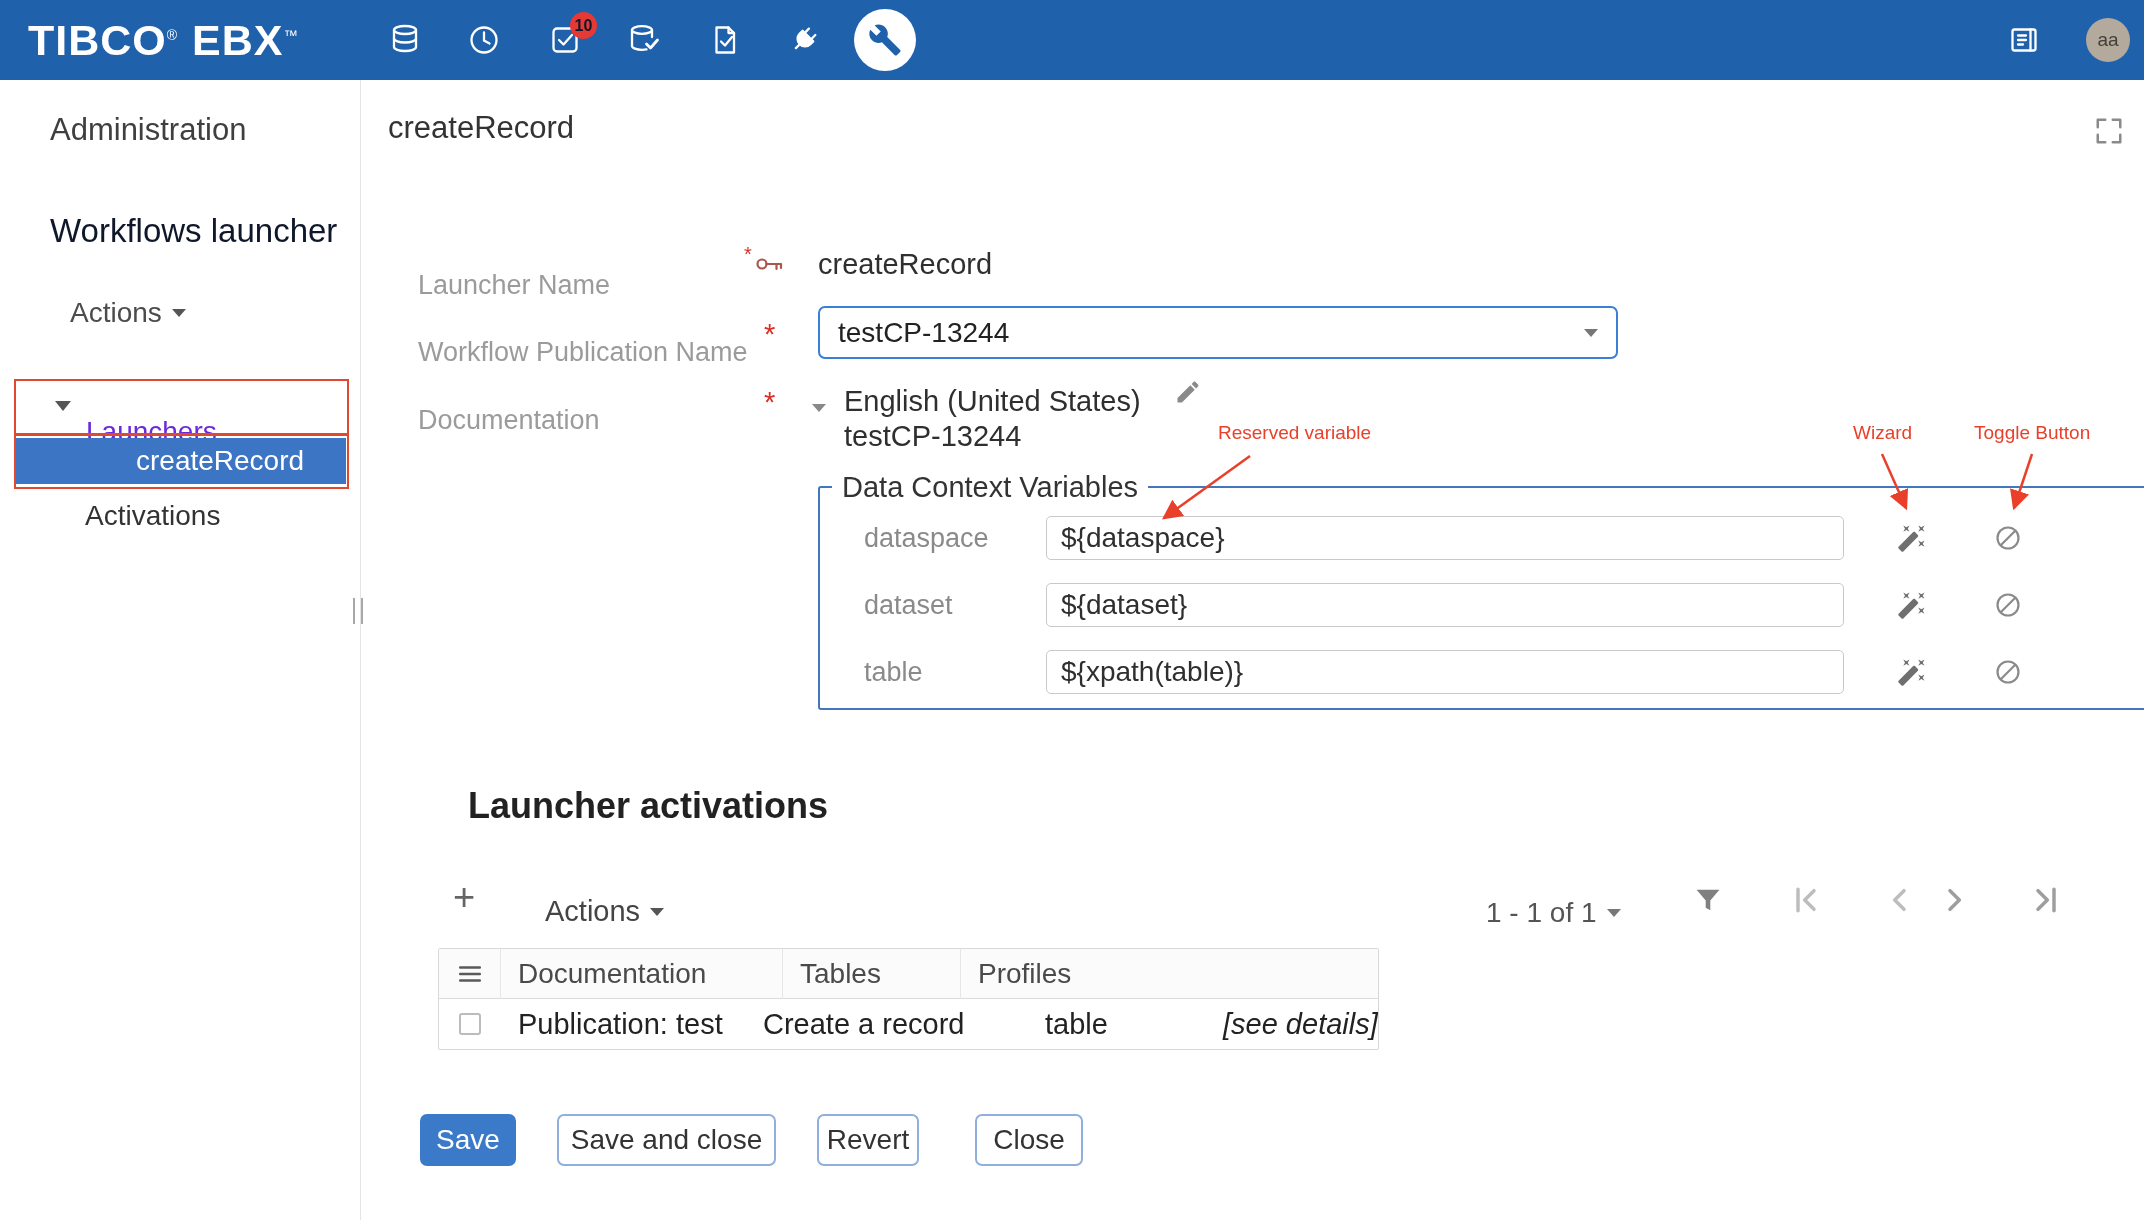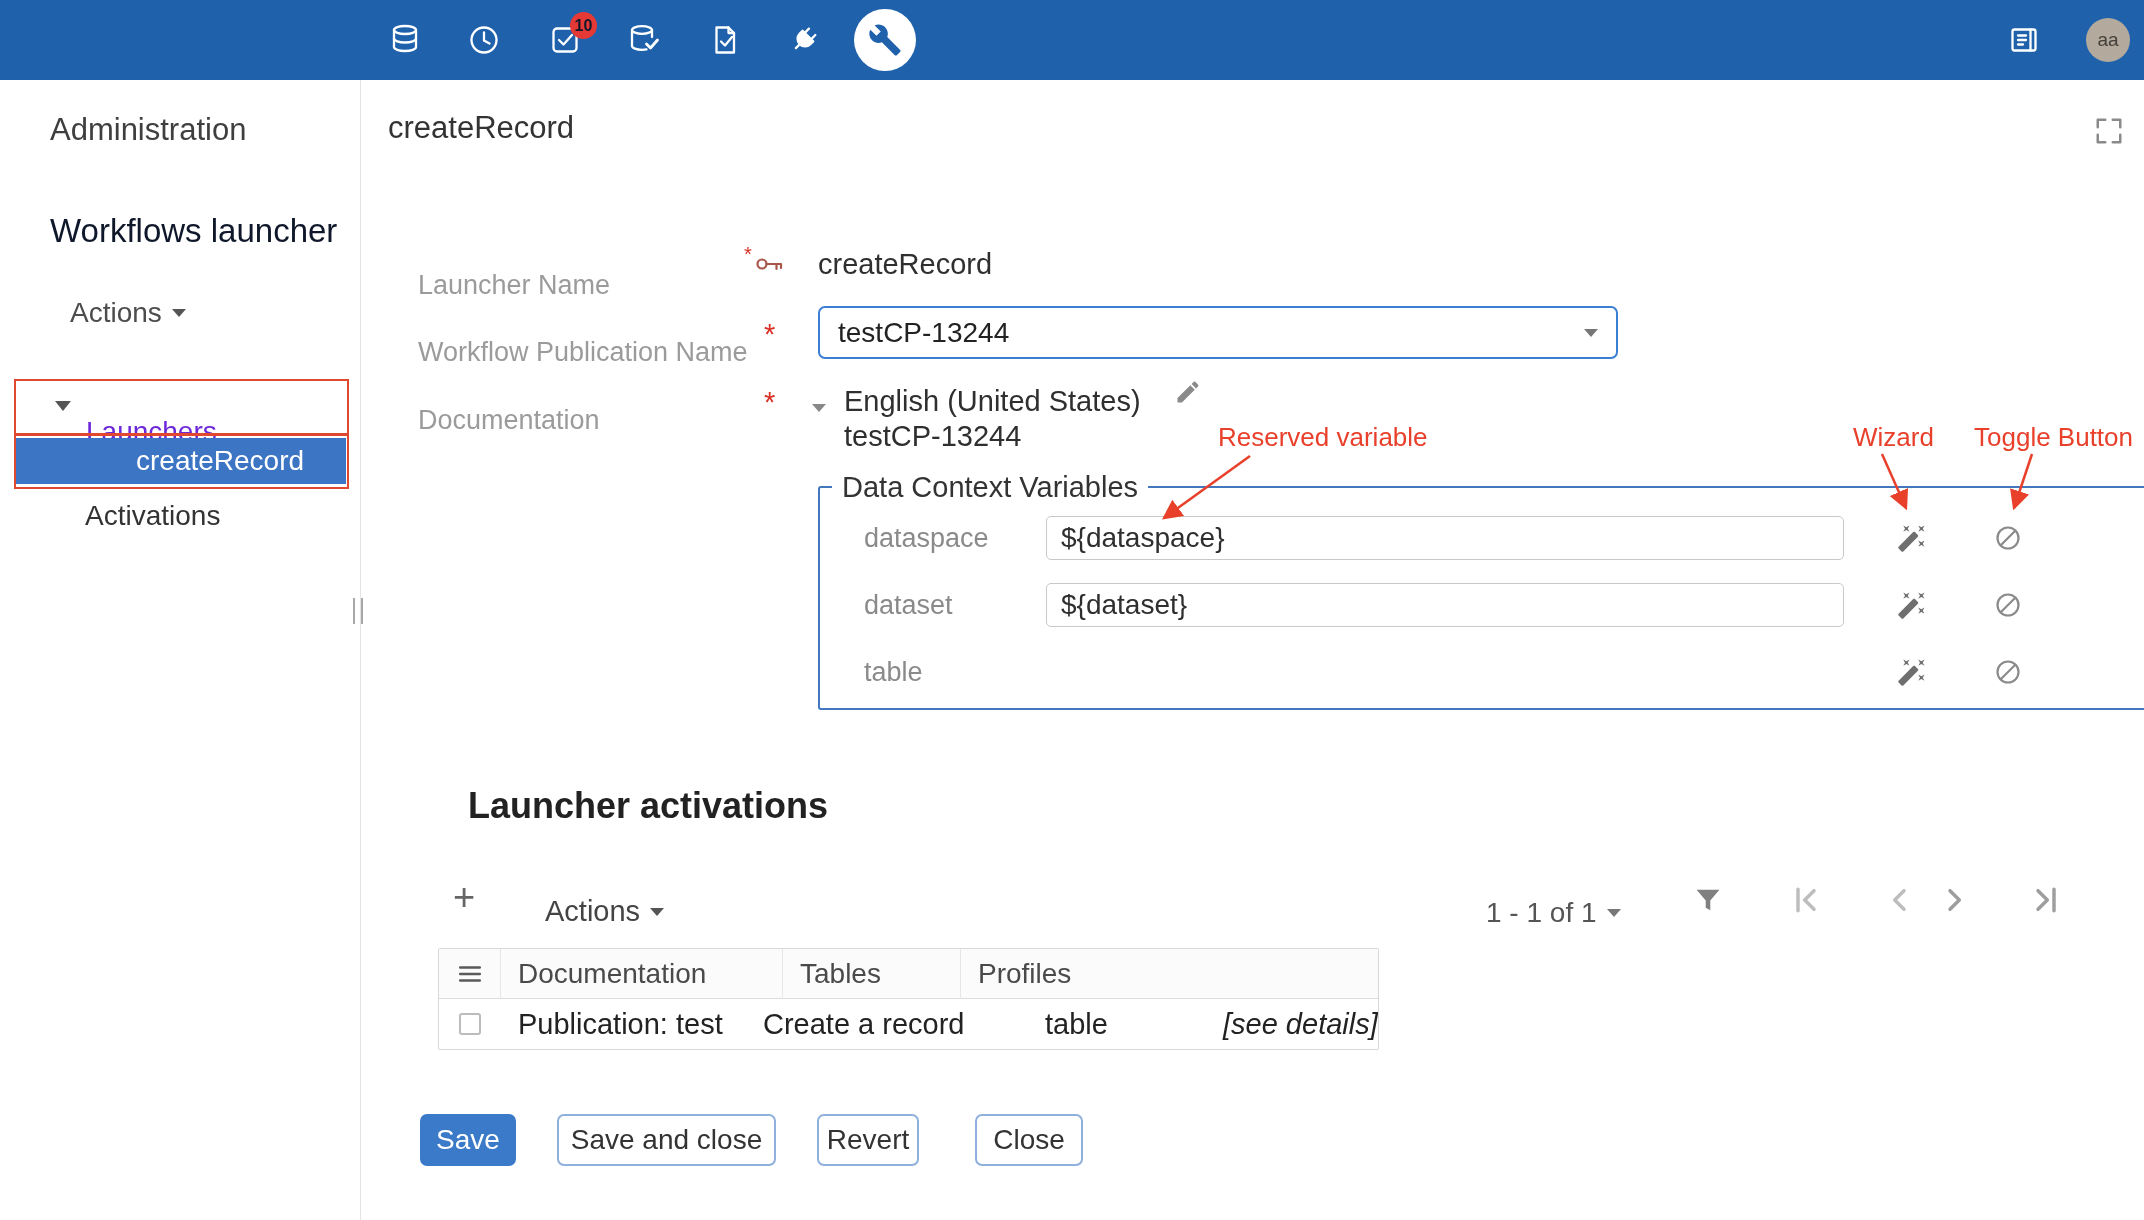--- a/index.html
+++ b/index.html
@@ -43,21 +43,21 @@
   .combo-text { font-size: 28px; color: #222; flex: 1; }
   .doc-caret { position: absolute; left: 812px; top: 398px; cursor: pointer; }
   .doc-caret .caret { border-top-color: #888; }
 
   .fieldset { position: absolute; left: 818px; top: 486px; width: 1364px; height: 224px; border: 2px solid #4277bd; border-radius: 3px; background: #fff; }
   .legend { position: absolute; left: 12px; top: -17px; background: #fff; padding: 0 10px; font-size: 29px; color: #333; }
   .var-label { position: absolute; left: 44px; width: 170px; font-size: 27px; color: #8a8a8a; line-height: 44px; }
   .var-input { position: absolute; left: 226px; width: 798px; height: 44px; border: 1px solid #c9c9c9; border-radius: 5px; font-size: 28px; color: #2f2f2f; padding: 0 14px; font-family: "Liberation Sans", sans-serif; background: #fff; }
   .row-icon { position: absolute; width: 32px; height: 32px; display: flex; align-items: center; justify-content: center; cursor: pointer; }
 
-  .ann-text { position: absolute; font-size: 26px; color: #e8402a; white-space: nowrap; }
+  .ann-text { position: absolute; font-size: 19px; color: #e8402a; white-space: nowrap; }
   .ann-overlay { position: absolute; left: 0; top: 0; pointer-events: none; z-index: 50; }
 
   
   .act-title { position: absolute; left: 468px; top: 785px; font-size: 36px; font-weight: 600; color: #222; }
   .add-btn { position: absolute; left: 453px; top: 878px; font-size: 38px; color: #666; cursor: pointer; line-height: 1; }
   .act-actions { position: absolute; left: 545px; top: 895px; display: flex; align-items: center; gap: 10px; font-size: 29px; color: #444; cursor: pointer; }
   .range { position: absolute; left: 1486px; top: 897px; display: flex; align-items: center; gap: 10px; font-size: 28px; color: #555; cursor: pointer; }
   .pager { position: absolute; top: 884px; cursor: pointer; }
 
   .table { position: absolute; left: 438px; top: 948px; width: 941px; border: 1px solid #d8d8d8; border-radius: 2px; background: #fff; }
@@ -76,20 +76,23 @@
   .btn { position: absolute; top: 1114px; height: 52px; border-radius: 7px; font-size: 28px; display: flex; align-items: center; justify-content: center; cursor: pointer; font-family: "Liberation Sans", sans-serif; }
   .btn-primary { background: #3b7ac8; color: #fff; border: none; }
   .btn-outline { background: #fff; color: #333; border: 2px solid #8fb0dc; }
 </style>
 </head>
 <body>
 
 <div class="screen">
 
   <header class="topbar">
+    <div class="brand">
+      <span class="b1">TIBCO</span><sup>®</sup><span class="b2">EBX</span><sup>™</sup>
+    </div>
 
     <span class="ticon" style="left:387px">
       <svg width="36" height="36" viewBox="0 0 36 36" fill="none" stroke="#fff" stroke-width="2.3" stroke-linecap="round">
         <ellipse cx="18" cy="8" rx="11" ry="4"></ellipse>
         <path d="M7 8v8.5c0 2.2 4.9 4 11 4s11-1.8 11-4V8"></path>
         <path d="M7 16.5V25c0 2.2 4.9 4 11 4s11-1.8 11-4v-8.5"></path>
       </svg>
     </span>
     <span class="ticon" style="left:466px">
       <svg width="36" height="36" viewBox="0 0 36 36" fill="none" stroke="#fff" stroke-width="2.3" stroke-linecap="round">
@@ -225,20 +228,21 @@
           </svg>
       </span>
       <span class="row-icon" style="left:1172px; top:101px;">
         <svg width="30" height="30" viewBox="0 0 30 30" fill="none" stroke="#8a8a8a" stroke-width="2.2" stroke-linecap="round">
             <circle cx="15" cy="15" r="10.5"></circle>
             <path d="M8 22 22 8"></path>
           </svg>
       </span>
 
       <div class="var-label" style="top:162px">table</div>
+      <input class="var-input" style="top: 162px;" readonly="" value="${xpath(table)}">
       <span class="row-icon" style="left:1076px; top:168px;">
         <svg width="30" height="30" viewBox="0 0 24 24">
             <path fill="#6f6f6f" d="M7.5 5.6 10 7 8.6 4.5 10 2 7.5 3.4 5 2l1.4 2.5L5 7zm12 9.8L17 14l1.4 2.5L17 19l2.5-1.4L22 19l-1.4-2.5L22 14zM22 2l-2.5 1.4L17 2l1.4 2.5L17 7l2.5-1.4L22 7l-1.4-2.5zm-7.63 5.29c-.39-.39-1.02-.39-1.41 0L1.29 18.96c-.39.39-.39 1.02 0 1.41l2.34 2.34c.39.39 1.02.39 1.41 0L16.7 11.05c.39-.39.39-1.02 0-1.41l-2.33-2.35z"></path>
           </svg>
       </span>
       <span class="row-icon" style="left:1172px; top:168px;">
         <svg width="30" height="30" viewBox="0 0 30 30" fill="none" stroke="#8a8a8a" stroke-width="2.2" stroke-linecap="round">
             <circle cx="15" cy="15" r="10.5"></circle>
             <path d="M8 22 22 8"></path>
           </svg>

